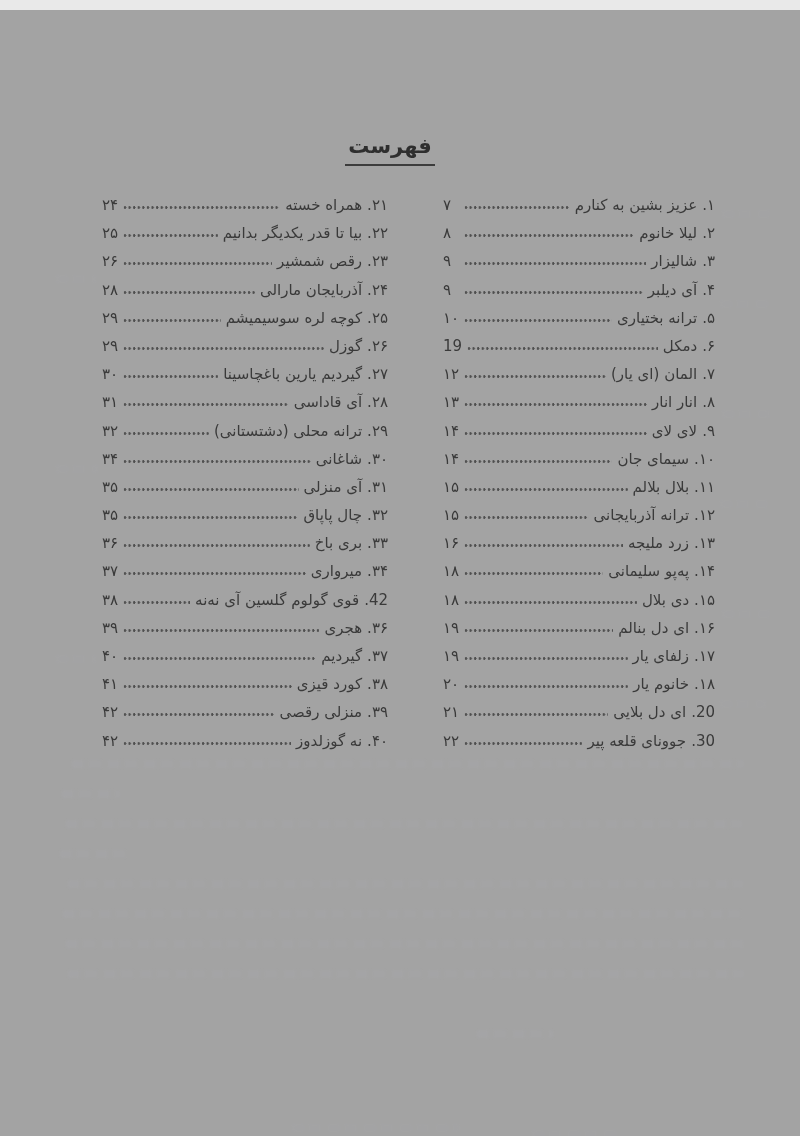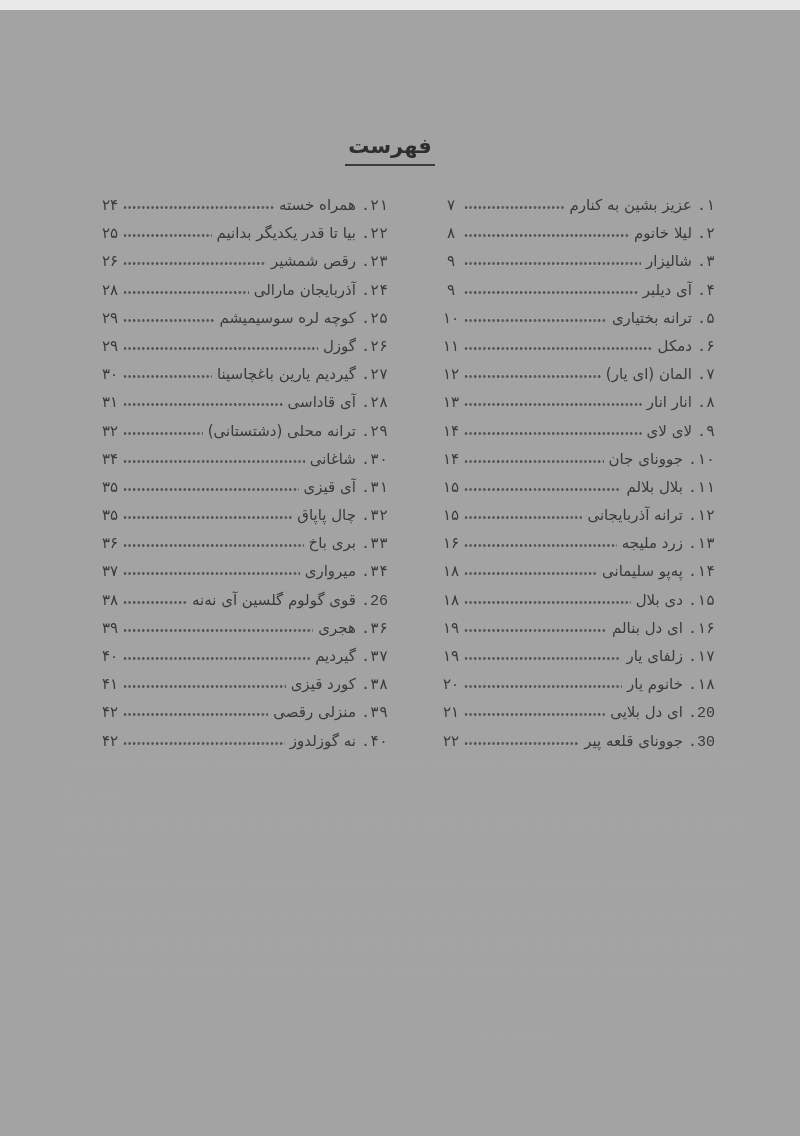--- a/index.html
+++ b/index.html
@@ -45,39 +45,38 @@
     direction: rtl;
     display: flex;
     align-items: baseline;
     height: 28.2px;
     font-size: 15px;
     color: #3a3a3a;
   }
   .row .num {
     white-space: nowrap;
     padding-left: 5px; 
-    font-family: Liberation Mono, monospace;
   }
   .row .ttl {
     white-space: nowrap;
   }
   .row .leader {
     flex: 1 1 auto;
     min-width: 10px;
     height: 5px;
     margin: 0 5px;
     background-image: radial-gradient(circle at 2px 2.5px, #4f4f4f 1.05px, transparent 1.55px);
     background-size: 4.6px 5px;
     background-repeat: repeat-x;
     background-position: left bottom;
   }
   .row .pg {
     white-space: nowrap;
     min-width: 16px;
-    text-align: center;
+    text-align: left;
   }
   
   .bleed {
     position: absolute;
     height: 8px;
     border-radius: 3px;
     background: repeating-linear-gradient(90deg,
       rgba(172,172,180,0.34) 0px, rgba(172,172,180,0.34) 11px,
       rgba(172,172,180,0.06) 11px, rgba(172,172,180,0.06) 17px,
       rgba(172,172,180,0.26) 17px, rgba(172,172,180,0.26) 29px,
@@ -152,21 +151,21 @@
     <span class="num">۵.</span>
     <span class="ttl">ترانه بختیاری</span>
     <span class="leader"></span>
     <span class="pg">۱۰</span>
   </div>
 
   <div class="row">
     <span class="num">۶.</span>
     <span class="ttl">دمکل</span>
     <span class="leader"></span>
-    <span class="pg">۱۱</span>
+    <span class="pg">19</span>
   </div>
 
   <div class="row">
     <span class="num">۷.</span>
     <span class="ttl">المان (ای یار)</span>
     <span class="leader"></span>
     <span class="pg">۱۲</span>
   </div>
 
   <div class="row">
@@ -178,21 +177,21 @@
 
   <div class="row">
     <span class="num">۹.</span>
     <span class="ttl">لای لای</span>
     <span class="leader"></span>
     <span class="pg">۱۴</span>
   </div>
 
   <div class="row">
     <span class="num">۱۰.</span>
-    <span class="ttl">جوونای جان</span>
+    <span class="ttl">سیمای جان</span>
     <span class="leader"></span>
     <span class="pg">۱۴</span>
   </div>
 
   <div class="row">
     <span class="num">۱۱.</span>
     <span class="ttl">بلال بلالم</span>
     <span class="leader"></span>
     <span class="pg">۱۵</span>
   </div>
@@ -326,21 +325,21 @@
 
   <div class="row">
     <span class="num">۳۰.</span>
     <span class="ttl">شاغانی</span>
     <span class="leader"></span>
     <span class="pg">۳۴</span>
   </div>
 
   <div class="row">
     <span class="num">۳۱.</span>
-    <span class="ttl">آی قیزی</span>
+    <span class="ttl">آی منزلی</span>
     <span class="leader"></span>
     <span class="pg">۳۵</span>
   </div>
 
   <div class="row">
     <span class="num">۳۲.</span>
     <span class="ttl">چال پاپاق</span>
     <span class="leader"></span>
     <span class="pg">۳۵</span>
   </div>
@@ -353,21 +352,21 @@
   </div>
 
   <div class="row">
     <span class="num">۳۴.</span>
     <span class="ttl">میرواری</span>
     <span class="leader"></span>
     <span class="pg">۳۷</span>
   </div>
 
   <div class="row">
-    <span class="num">26.</span>
+    <span class="num">42.</span>
     <span class="ttl">قوی گولوم گلسین آی نه‌نه</span>
     <span class="leader"></span>
     <span class="pg">۳۸</span>
   </div>
 
   <div class="row">
     <span class="num">۳۶.</span>
     <span class="ttl">هجری</span>
     <span class="leader"></span>
     <span class="pg">۳۹</span>

